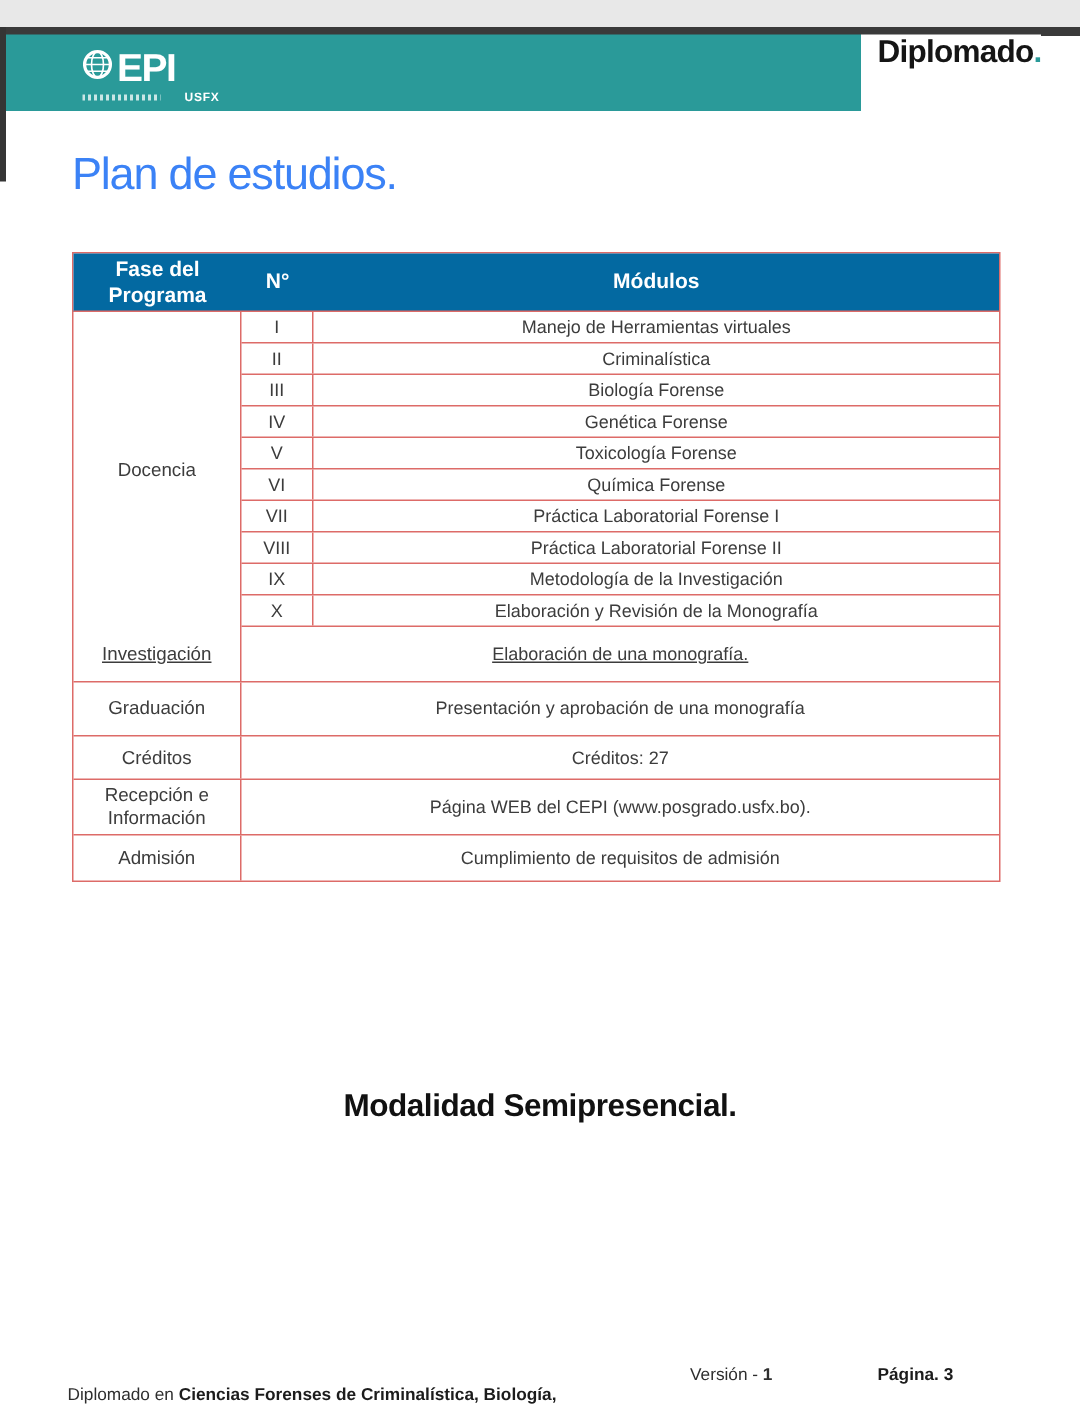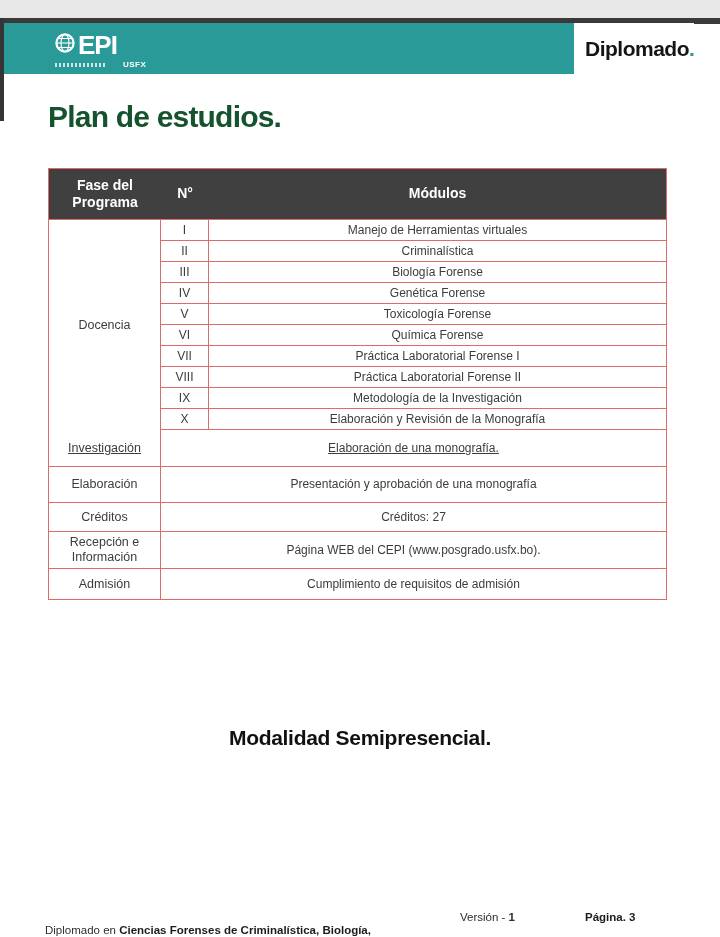--- a/index.html
+++ b/index.html
@@ -6,38 +6,38 @@
   .page{
     position:relative;width:720px;height:937px;background:#ffffff;
     font-family:"Liberation Sans", sans-serif;overflow:hidden;margin:18px auto;padding-left:28px;
   }
   
   .top-strip{position:absolute;left:0;top:0;width:720px;height:6px;background:#3a3a3a;}
   .left-strip{position:absolute;left:0;top:0;width:4px;height:103px;background:#353535;}
   
   .band{position:absolute;left:0;top:5px;width:574px;height:51px;background:#2a9a99;}
   .band-right{position:absolute;left:574px;top:5px;width:120px;height:51px;background:#ffffff;
-    display:flex;align-items:center;}
+    display:flex;}
   .diplomado{font-weight:bold;font-size:21px;color:#151515;letter-spacing:-0.5px;padding-left:11px;}
   .diplomado .dot{color:#2a9a99;}
   .logo{position:absolute;left:55px;top:9px;color:#ffffff;}
   .logo-row{display:flex;align-items:center;gap:2px;}
   .logo-word{font-weight:bold;font-size:26px;letter-spacing:-1px;line-height:1;}
   .logo-globe{display:inline-block;margin-right:1px;}
   .logo-sub{display:flex;align-items:center;gap:16px;margin-top:2px;}
   .logo-blur{width:52px;height:4px;opacity:.75;
     background:repeating-linear-gradient(90deg,#ffffff 0 2px,rgba(255,255,255,0) 2px 4px);}
   .logo-usfx{font-size:8px;font-weight:bold;letter-spacing:.5px;}
   
-  .title{position:absolute;left:48px;top:82px;font-size:30px;font-weight:bold;color:#14532d;
+  .title{position:absolute;left:48px;top:82px;font-size:30px;font-weight:normal;color:#3b82f6;
     letter-spacing:-0.8px;}
   
   .ptable{position:absolute;left:48px;top:150px;width:619px;border:1px solid #dd6b68;
     box-sizing:border-box;color:#3c3c3c;}
-  .thead{display:flex;background:#404040;height:51px;border-bottom:1px solid #dd6b68;
+  .thead{display:flex;background:#0369a1;height:39px;border-bottom:1px solid #dd6b68;
     box-sizing:border-box;}
   .th{display:flex;align-items:center;justify-content:center;color:#ffffff;font-weight:bold;
     font-size:14px;text-align:center;line-height:1.25;box-sizing:border-box;}
   .c1{width:112px;flex:none;}
   .c2{width:48px;flex:none;}
   .c3{flex:1;text-align:center;}
   .doc-block{display:flex;}
   .cell{display:flex;align-items:center;justify-content:center;text-align:center;
     box-sizing:border-box;font-size:12px;line-height:1.2;}
   .doc-label{width:112px;flex:none;border-right:1px solid #dd6b68;font-size:12.5px;}
@@ -149,21 +149,21 @@
           <div class="cell mod-name">Elaboración y Revisión de la Monografía</div>
         </div>
       </div>
     </div>
 
     <div class="info-row h38">
       <div class="cell info-label">Investigación</div>
       <div class="cell info-val">Elaboración de una monografía.</div>
     </div>
     <div class="info-row h37">
-      <div class="cell info-label">Elaboración</div>
+      <div class="cell info-label">Graduación</div>
       <div class="cell info-val">Presentación y aprobación de una monografía</div>
     </div>
     <div class="info-row h29">
       <div class="cell info-label">Créditos</div>
       <div class="cell info-val">Créditos: 27</div>
     </div>
     <div class="info-row hlast">
       <div class="cell info-label">Recepción e Información</div>
       <div class="cell info-val">Página WEB del CEPI (www.posgrado.usfx.bo).</div>
     </div>

